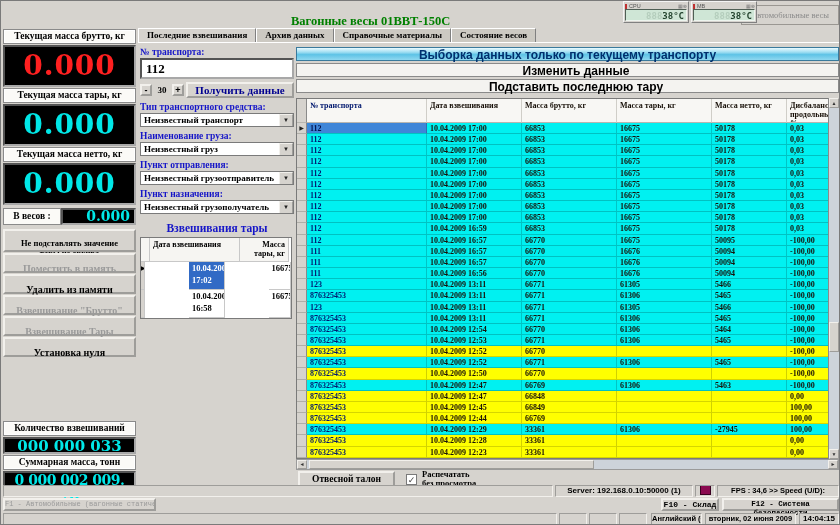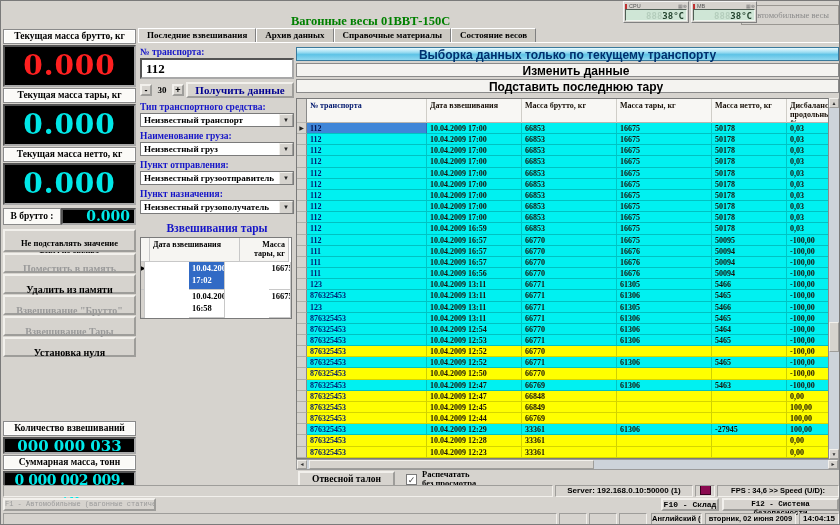--- a/index.html
+++ b/index.html
@@ -182,21 +182,21 @@
   </div>
 
   <div class="left-panel">
     <div class="lbl-box">Текущая масса брутто, кг</div>
     <div class="display big red">0.000</div>
     <div class="lbl-box">Текущая масса тары, кг</div>
     <div class="display big">0.000</div>
     <div class="lbl-box">Текущая масса нетто, кг</div>
     <div class="display big">0.000</div>
     <div class="mem-row">
-      <div class="mem-lbl">В брутто :</div>
+      <div class="mem-lbl">В весов :</div>
       <div class="mem-disp">0.000</div>
     </div>
     <button class="lbtn multi">Не подставлять значение тары из архива</button>
     <button class="lbtn disabled">Поместить в память</button>
     <button class="lbtn">Удалить из памяти</button>
     <button class="lbtn disabled">Взвешивание "Брутто"</button>
     <button class="lbtn disabled">Взвешивание Тары</button>
     <button class="lbtn">Установка нуля</button>
     <div class="lspacer"></div>
     <div class="lbl-box">Количество взвешиваний</div>

